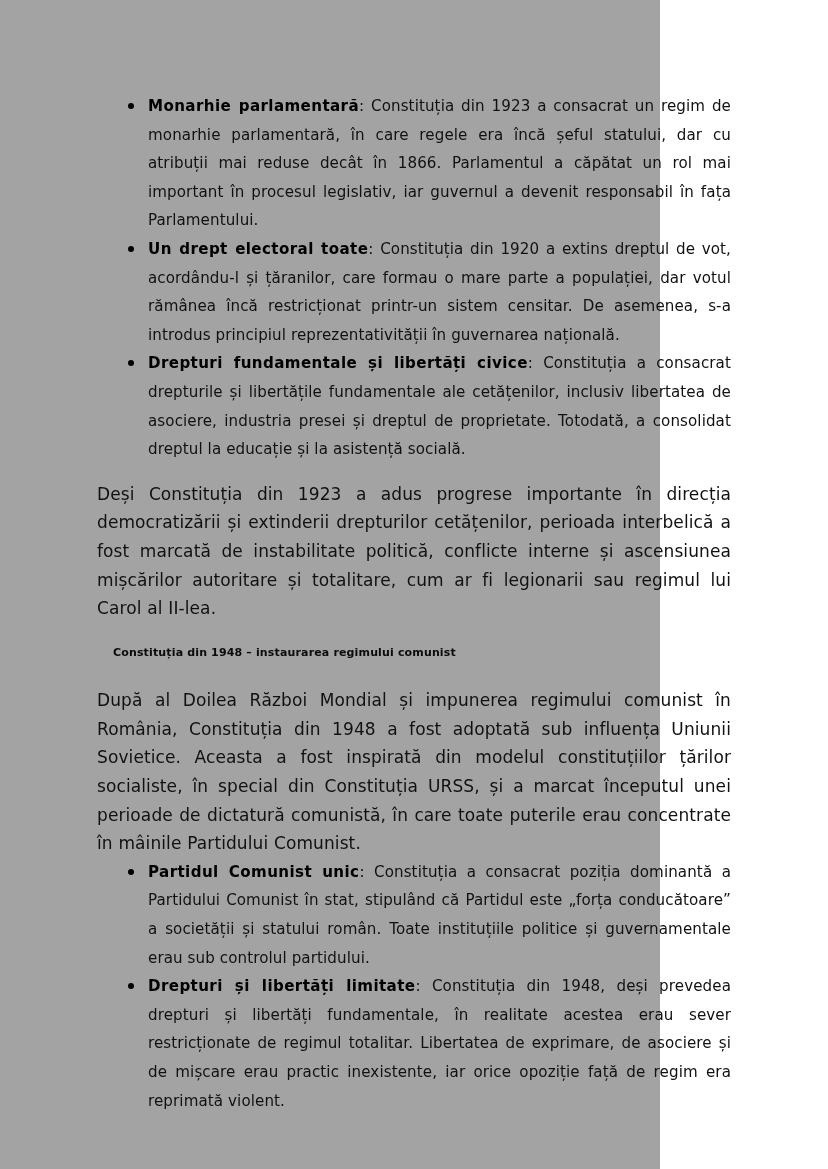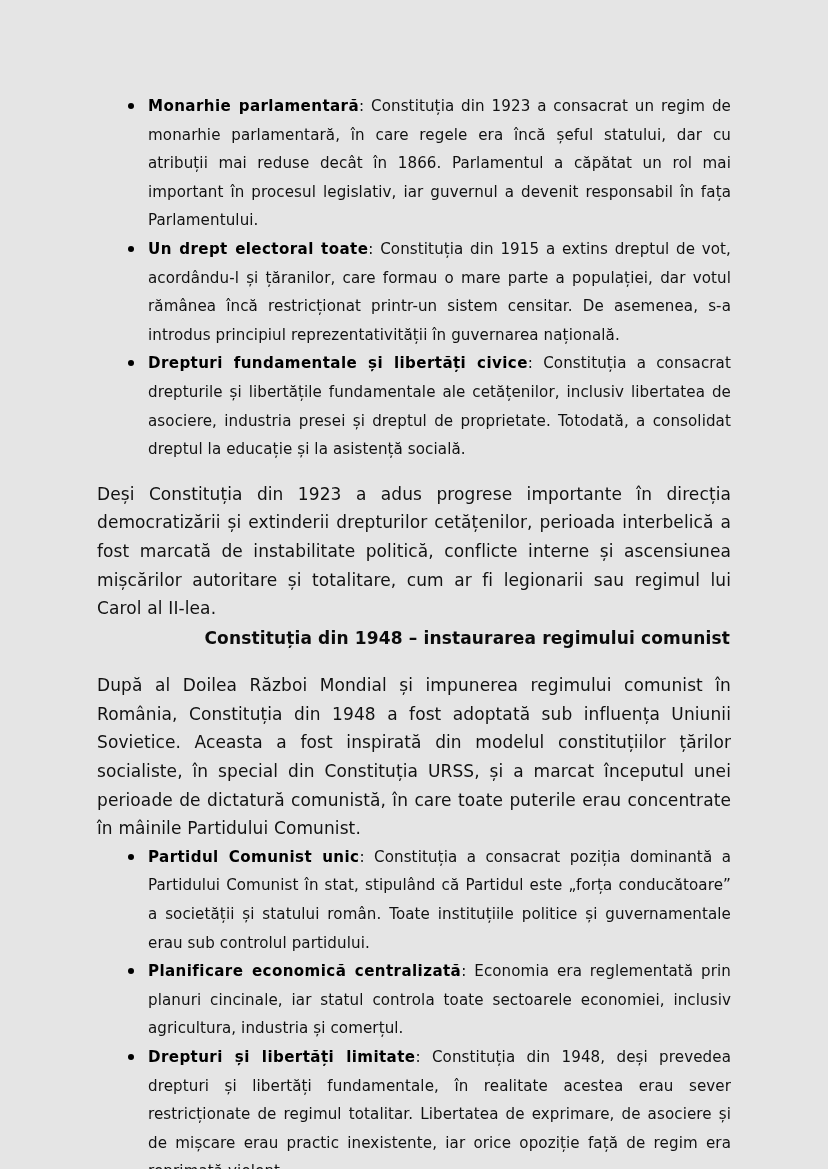--- a/index.html
+++ b/index.html
@@ -11,23 +11,23 @@
   body {
     width: 828px;
     height: 1169px;
     overflow: hidden;
     font-family: "DejaVu Sans", sans-serif;
     color: #000000;
   }
 
   #page {
     position: relative;
-    width: 828px;
+    width: 660px;
     height: 1169px;
-    background: #e5e5e5;
+    background: #a3a3a3;
     box-sizing: border-box;
   }
 
   #content {
     position: absolute;
     left: 97px;
     top: 92px;
     width: 634px;
   }
 
@@ -43,27 +43,27 @@
     word-spacing: 0.2px;
     color: #111111;
   }
 
   .block-gap-para { margin-top: 19px; }
   .block-gap-head { margin-top: 28px; }
   .block-gap-list { margin-top: 13px; }
   .block-gap-after-list { margin-top: 16px; }
 
   h2.heading {
-    margin: 1px;
-    font-size: 17px;
+    margin: 16px;
+    font-size: 11px;
     line-height: 28.6px;
     font-weight: bold;
     letter-spacing: 0.15px;
     color: #0b0b0b;
-    text-align: right;
+    text-align: left;
   }
 
   
 
   ul.bullets {
     margin: 0;
     padding: 0;
     list-style: none;
   }
 
@@ -104,40 +104,37 @@
 <body>
 
 <div id="page">
   <div id="content">
 
     <ul class="bullets">
       <li>
         <span class="dot"></span><span class="lead">Monarhie parlamentară</span><span>: </span><span>Constituția din 1923 a consacrat un regim de monarhie parlamentară, în care regele era încă șeful statului, dar cu atribuții mai reduse decât în 1866. Parlamentul a căpătat un rol mai important în procesul legislativ, iar guvernul a devenit responsabil în fața Parlamentului.</span>
       </li>
       <li>
-        <span class="dot"></span><span class="lead">Un drept electoral toate</span><span>: </span><span>Constituția din 1915 a extins dreptul de vot, acordându-l și țăranilor, care formau o mare parte a populației, dar votul rămânea încă restricționat printr-un sistem censitar. De asemenea, s-a introdus principiul reprezentativității în guvernarea națională.</span>
+        <span class="dot"></span><span class="lead">Un drept electoral toate</span><span>: </span><span>Constituția din 1920 a extins dreptul de vot, acordându-l și țăranilor, care formau o mare parte a populației, dar votul rămânea încă restricționat printr-un sistem censitar. De asemenea, s-a introdus principiul reprezentativității în guvernarea națională.</span>
       </li>
       <li>
         <span class="dot"></span><span class="lead">Drepturi fundamentale și libertăți civice</span><span>: </span><span>Constituția a consacrat drepturile și libertățile fundamentale ale cetățenilor, inclusiv libertatea de asociere, industria presei și dreptul de proprietate. Totodată, a consolidat dreptul la educație și la asistență socială.</span>
       </li>
     </ul>
 
     <p class="para block-gap-after-list">Deși Constituția din 1923 a adus progrese importante în direcția democratizării și extinderii drepturilor cetățenilor, perioada interbelică a fost marcată de instabilitate politică, conflicte interne și ascensiunea mișcărilor autoritare și totalitare, cum ar fi legionarii sau regimul lui Carol al II-lea.</p>
 
     <h2 class="heading block-gap-head">Constituția din 1948 – instaurarea regimului comunist</h2>
 
     <p class="para block-gap-para">După al Doilea Război Mondial și impunerea regimului comunist în România, Constituția din 1948 a fost adoptată sub influența Uniunii Sovietice. Aceasta a fost inspirată din modelul constituțiilor țărilor socialiste, în special din Constituția URSS, și a marcat începutul unei perioade de dictatură comunistă, în care toate puterile erau concentrate în mâinile Partidului Comunist.</p>
 
 
     <ul class="bullets block-gap-list">
       <li>
         <span class="dot"></span><span class="lead">Partidul Comunist unic</span><span>: </span><span>Constituția a consacrat poziția dominantă a Partidului Comunist în stat, stipulând că Partidul este „forța conducătoare” a societății și statului român. Toate instituțiile politice și guvernamentale erau sub controlul partidului.</span>
       </li>
       <li>
-        <span class="dot"></span><span class="lead">Planificare economică centralizată</span><span>: </span><span>Economia era reglementată prin planuri cincinale, iar statul controla toate sectoarele economiei, inclusiv agricultura, industria și comerțul.</span>
-      </li>
-      <li>
         <span class="dot"></span><span class="lead">Drepturi și libertăți limitate</span><span>: </span><span>Constituția din 1948, deși prevedea drepturi și libertăți fundamentale, în realitate acestea erau sever restricționate de regimul totalitar. Libertatea de exprimare, de asociere și de mișcare erau practic inexistente, iar orice opoziție față de regim era reprimată violent.</span>
       </li>
     </ul>
 
   </div>
 </div>
 
 </body></html>

